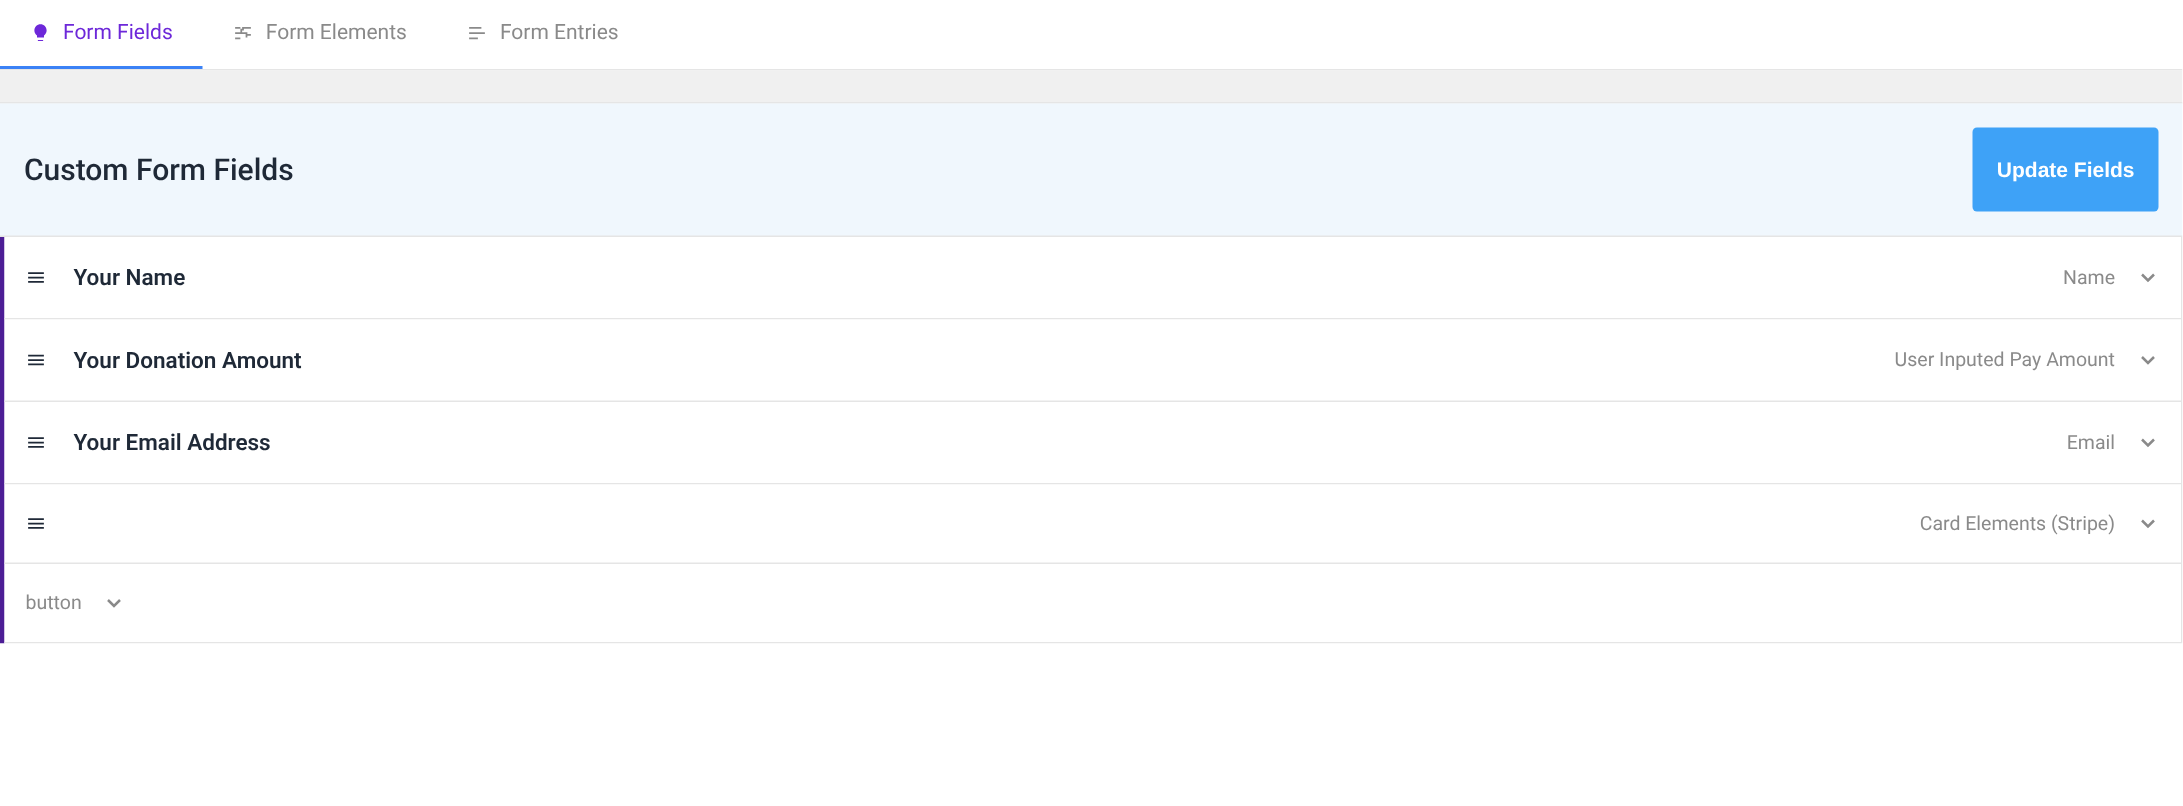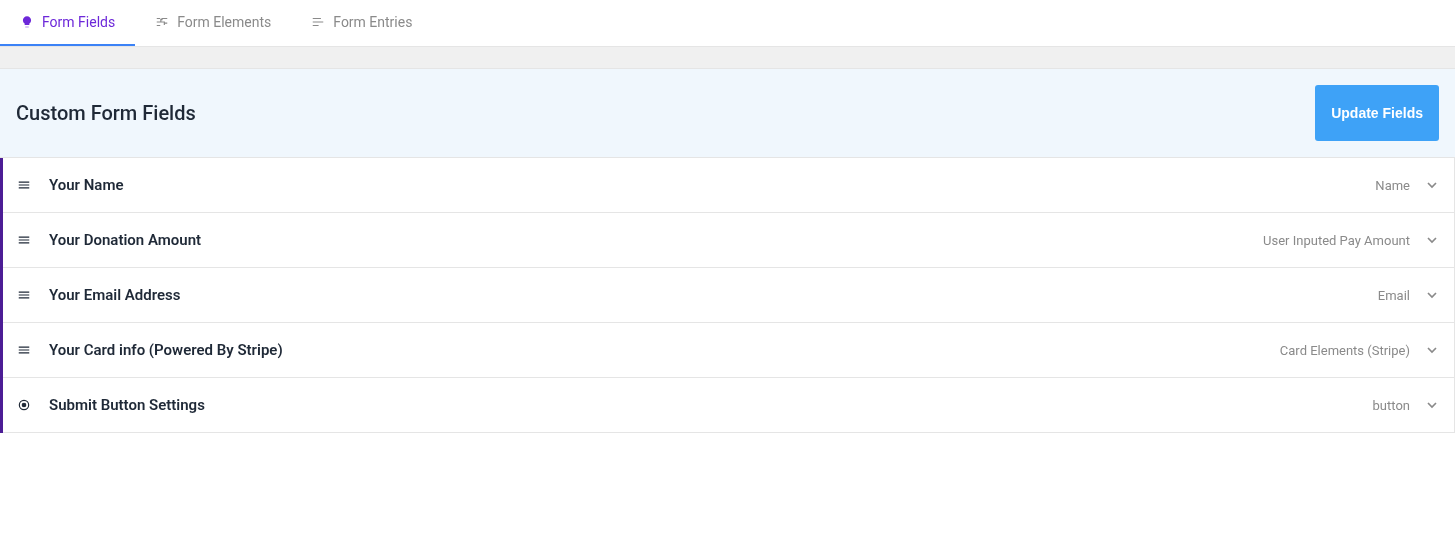--- a/index.html
+++ b/index.html
@@ -204,42 +204,32 @@
     </div>
   </div>
 
   <div class="field-row">
     <div class="field-left">
       <span class="drag-handle">
         <svg width="14" height="14" viewBox="0 0 24 24" fill="currentColor">
             <path d="M3 6h18v2H3V6zm0 5h18v2H3v-2zm0 5h18v2H3v-2z"></path>
           </svg>
       </span>
-      <span class="field-label">Your Card info (Powered By Stripe)</span>
     </div>
     <div class="field-right">
       <span class="field-type">Card Elements (Stripe)</span>
       <span class="chevron">
         <svg width="16" height="16" viewBox="0 0 24 24" fill="none" stroke="currentColor" stroke-width="2.5">
             <polyline points="6 9 12 15 18 9"></polyline>
           </svg>
       </span>
     </div>
   </div>
 
   <div class="field-row">
-    <div class="field-left">
-      <span class="row-icon">
-        <svg width="14" height="14" viewBox="0 0 24 24" fill="none" stroke="currentColor" stroke-width="2">
-            <circle cx="12" cy="12" r="8"></circle>
-            <circle cx="12" cy="12" r="3" fill="currentColor"></circle>
-          </svg>
-      </span>
-      <span class="field-label">Submit Button Settings</span>
-    </div>
     <div class="field-right">
       <span class="field-type">button</span>
       <span class="chevron">
         <svg width="16" height="16" viewBox="0 0 24 24" fill="none" stroke="currentColor" stroke-width="2.5">
             <polyline points="6 9 12 15 18 9"></polyline>
           </svg>
       </span>
     </div>
   </div>
 

